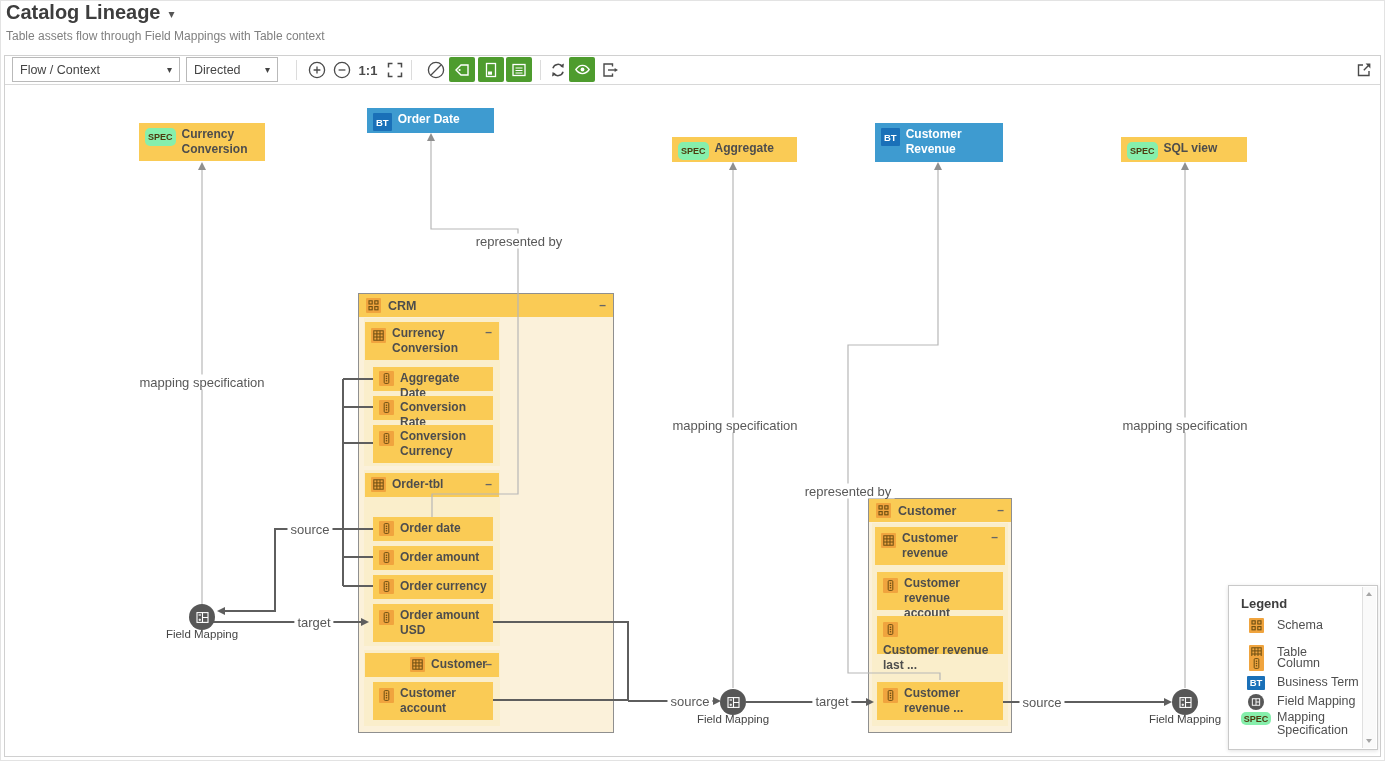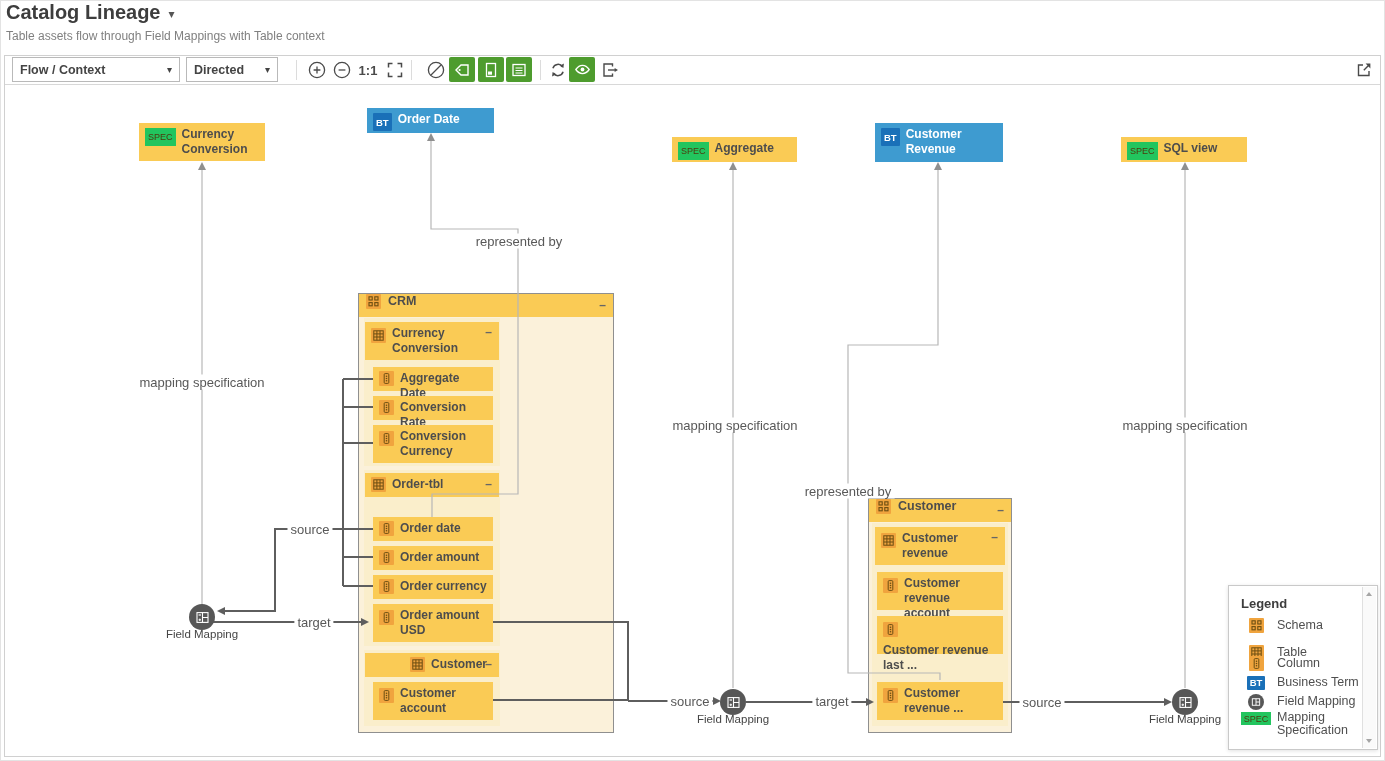--- a/index.html
+++ b/index.html
@@ -6,33 +6,33 @@
   body{width:1385px;height:761px;position:relative;font-family:"Liberation Sans","DejaVu Sans",sans-serif;background:#fff;overflow:hidden;}
   .abs{position:absolute;box-sizing:border-box;}
   .page-border{left:0;top:0;width:1385px;height:761px;border:1px solid #e3e3e3;z-index:0;}
   
   .title{left:6px;top:1px;font-size:20px;font-weight:bold;color:#3d3d3d;display:flex;align-items:center;gap:8px;}
   .title .caret{font-size:12px;color:#555;margin-top:3px;}
   .subtitle{left:6px;top:29px;font-size:12px;color:#808080;}
   
   .panel-border{left:4px;top:55px;width:1377px;height:702px;border:1px solid #d0d0d0;z-index:1;}
   .toolbar-line{left:5px;top:84px;width:1375px;height:1px;background:#d8d8d8;z-index:1;}
-  .select{height:25px;border:1px solid #b9b9b9;background:#fff;display:flex;align-items:center;padding:0 7px;font-size:12.5px;color:#444;z-index:3;cursor:pointer;font-weight:bold;}
+  .select{height:25px;border:1px solid #b9b9b9;background:#fff;display:flex;align-items:center;padding:0 7px;font-size:12.5px;color:#444;z-index:3;cursor:pointer;}
   .select .scaret{margin-left:auto;font-size:10px;color:#444;}
   .tbtn{width:24px;height:24px;display:flex;align-items:center;justify-content:center;z-index:3;cursor:pointer;color:#4a4a4a;}
   .tbtn.green{background:#4e9c2e;border-radius:2px;width:26px;height:25px;}
   .onetoone{font-size:13px;font-weight:bold;color:#4a4a4a;}
   .vsep{width:1px;height:20px;background:#dcdcdc;z-index:3;}
   
   .ynode{background:#facb55;color:#4d4d4d;font-weight:bold;font-size:12px;line-height:15px;display:flex;align-items:flex-start;gap:6px;padding:4px 6px;z-index:3;cursor:pointer;}
   .bnode{background:#3e9bd0;color:#fff;font-weight:bold;font-size:12px;line-height:15px;display:flex;align-items:flex-start;gap:6px;padding:4px 6px;z-index:3;cursor:pointer;}
-  .badge-spec{background:#22c55e;color:#4d3a0e;font-size:9px;font-weight:normal;padding:1.5px 3px;border-radius:0;flex:none;margin-top:1px;}
+  .badge-spec{background:#86efac;color:#4d3a0e;font-size:9px;font-weight:bold;padding:1.5px 3px;border-radius:5px;flex:none;margin-top:1px;}
   .badge-bt{background:#1a70b8;color:#fff;font-size:9.5px;font-weight:bold;padding:1.5px 3px;border-radius:1px;flex:none;margin-top:1px;}
   .schema-box{border:1px solid #8f8f8f;background:#fbf1da;z-index:1;}
-  .schema-header{background:#facb55;height:23px;display:flex;align-items:flex-start;gap:7px;padding:0 7px;font-size:12.5px;font-weight:bold;color:#4d4d4d;z-index:2;cursor:pointer;box-sizing:border-box;}
+  .schema-header{background:#facb55;height:23px;display:flex;align-items:center;gap:7px;padding:0 7px;font-size:12.5px;font-weight:bold;color:#4d4d4d;z-index:2;cursor:pointer;box-sizing:border-box;}
   .tpanel{background:#faeecb;z-index:2;}
   .ibadge{width:15px;height:15px;background:#f0a43e;border-radius:1px;display:flex;align-items:center;justify-content:center;flex:none;margin-top:2px;}
   .schema-header .ibadge{margin-top:0;}
   .collapse{position:absolute;right:7px;top:3px;color:#666;font-weight:bold;font-size:12px;cursor:pointer;}
   .schema-header .collapse{top:4px;}
   .nlabel{padding-right:12px;}
   .fm-circle{width:26px;height:26px;border-radius:50%;background:#575757;display:flex;align-items:center;justify-content:center;z-index:6;cursor:pointer;}
   .fm-caption{font-size:11.5px;color:#454545;transform:translate(-50%,0);white-space:nowrap;z-index:6;}
   .edge-label{font-size:13px;color:#585858;background:#fff;padding:0 3px;transform:translate(-50%,-50%);white-space:nowrap;z-index:6;}
   svg.edges{left:0;top:0;z-index:5;pointer-events:none;}

